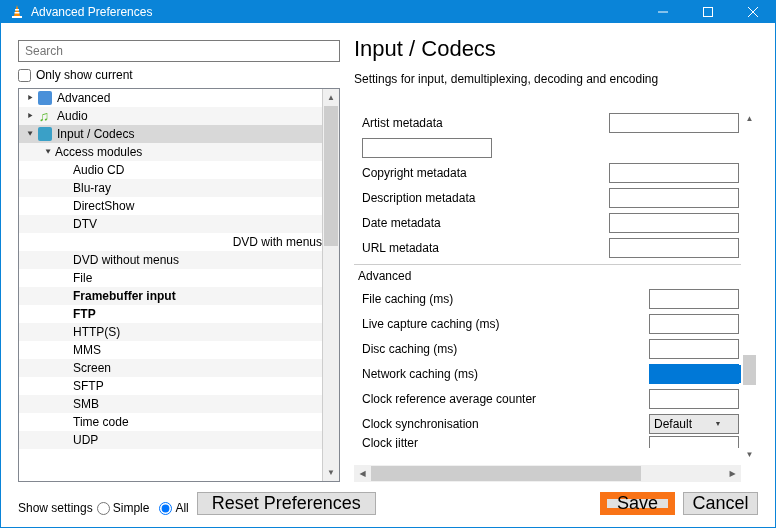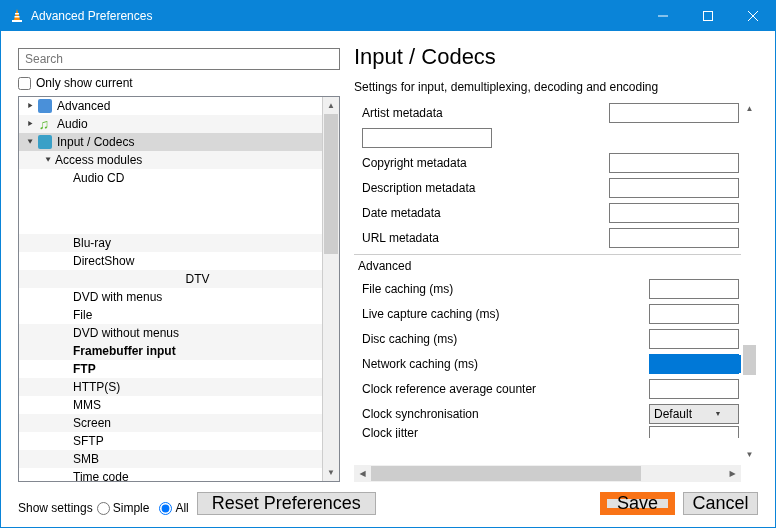--- a/index.html
+++ b/index.html
@@ -1,18 +1,18 @@
 <!DOCTYPE html>
 <html><head>
 <meta charset="utf-8">
 <style>
 * { box-sizing: border-box; margin: 0; padding: 0; }
 body { font-family: 'Comic Sans MS', 'Segoe UI', sans-serif; font-size: 12px; background: #fff; color: #000; overflow: hidden; }
 .window { width: 776px; height: 528px; display: flex; flex-direction: column; border: 1px solid #0a84d8; }
-.titlebar { height: 30px; background: #0a84d8; color: #fff; display: flex; align-items: center; padding-left: 8px; }
+.titlebar { height: 22px; background: #0a84d8; color: #fff; display: flex; align-items: center; padding-left: 8px; }
 .titlebar .icon { width: 16px; height: 16px; margin-right: 6px; }
 .titlebar .title { flex: 1; font-size: 12px; font-family: 'Segoe UI', sans-serif; }
 .titlebar .winbtn { width: 45px; height: 30px; display: flex; align-items: center; justify-content: center; color: #fff; }
 
 .content { flex: 1; display: flex; flex-direction: column; padding: 17px 17px 12px 17px; gap: 0; overflow: hidden; }
 
 .main-row { flex: 1; display: flex; gap: 14px; overflow: hidden; }
 
 .left-col { width: 322px; display: flex; flex-direction: column; }
 .search-input { width: 100%; height: 22px; border: 1px solid #7a7a7a; padding: 2px 6px; font-family: inherit; font-size: 12px; color: #888; }
@@ -29,21 +29,21 @@
 .tree-item { height: 18px; display: flex; align-items: center; padding-left: 4px; white-space: nowrap; }
 .tree-item.alt { background: #f5f5f5; }
 .tree-item.selected { background: #d8d8d8; }
 .tree-item .arrow { width: 14px; text-align: center; font-size: 9px; color: #404040; font-family: sans-serif; }
 .tree-item .arrow.none { visibility: hidden; }
 .tree-item .ticon { width: 16px; height: 16px; margin-right: 4px; display:flex; align-items:center; justify-content:center; }
 .tree-item .label { font-size: 12px; }
 
 .right-col { flex: 1; display: flex; flex-direction: column; overflow: hidden; }
 .page-title { font-size: 22px; margin-bottom: 10px; margin-top: -4px; }
-.page-sub { font-size: 12px; margin-bottom: 6px; }
+.page-sub { font-size: 12px; margin-bottom: 24px; }
 .settings-wrap { flex: 1; display: flex; overflow: hidden; }
 .settings-scroll { flex: 1; overflow: hidden; position: relative; }
 .settings-inner { position: absolute; inset: 0 0 0 0; display: flex; flex-direction: column; }
 .right-vsb { width: 17px; position: relative; }
 .right-vsb .thumb { position: absolute; left: 2px; right: 2px; top: 245px; height: 30px; background: #cdcdcd; }
 .right-vsb .arr { position: absolute; left: 0; right: 0; height: 17px; display:flex; align-items:center; justify-content:center; font-size:8px; color:#606060;}
 .right-vsb .arr.up{top:0;} .right-vsb .arr.dn{bottom:0;}
 
 .form-row { display: flex; align-items: center; height: 25px; padding: 0 2px 0 8px; }
 .form-row .flabel { flex: 1; font-size: 12px; }
@@ -141,43 +141,43 @@
                 <span class="label">Input / Codecs</span>
               </div>
               <div class="tree-item alt" style="padding-left: 22px;">
                 <span class="arrow">⯆</span>
                 <span class="label">Access modules</span>
               </div>
               <div class="tree-item" style="padding-left: 40px;">
                 <span class="arrow none">⯈</span>
                 <span class="label">Audio CD</span>
               </div>
-              <div class="tree-item alt" style="padding-left: 40px; margin-top: 47px;">
+              <div class="tree-item alt" style="padding-left: 40px;">
                 <span class="arrow none">⯈</span>
                 <span class="label">Blu-ray</span>
               </div>
               <div class="tree-item" style="padding-left: 40px;">
                 <span class="arrow none">⯈</span>
                 <span class="label">DirectShow</span>
               </div>
-              <div class="tree-item alt" style="padding-left: 40px; justify-content: center;">
+              <div class="tree-item alt" style="padding-left: 40px;">
                 <span class="arrow none">⯈</span>
                 <span class="label">DTV</span>
               </div>
-              <div class="tree-item" style="padding-left: 40px;">
+              <div class="tree-item" style="padding-left: 40px; justify-content: flex-end;">
                 <span class="arrow none">⯈</span>
                 <span class="label">DVD with menus</span>
               </div>
+              <div class="tree-item alt" style="padding-left: 40px;">
+                <span class="arrow none">⯈</span>
+                <span class="label">DVD without menus</span>
+              </div>
               <div class="tree-item" style="padding-left: 40px;">
                 <span class="arrow none">⯈</span>
                 <span class="label">File</span>
-              </div>
-              <div class="tree-item alt" style="padding-left: 40px;">
-                <span class="arrow none">⯈</span>
-                <span class="label">DVD without menus</span>
               </div>
               <div class="tree-item alt" style="padding-left: 40px; font-weight: bold;">
                 <span class="arrow none">⯈</span>
                 <span class="label">Framebuffer input</span>
               </div>
               <div class="tree-item" style="padding-left: 40px; font-weight: bold;">
                 <span class="arrow none">⯈</span>
                 <span class="label">FTP</span>
               </div>
               <div class="tree-item alt" style="padding-left: 40px;">

